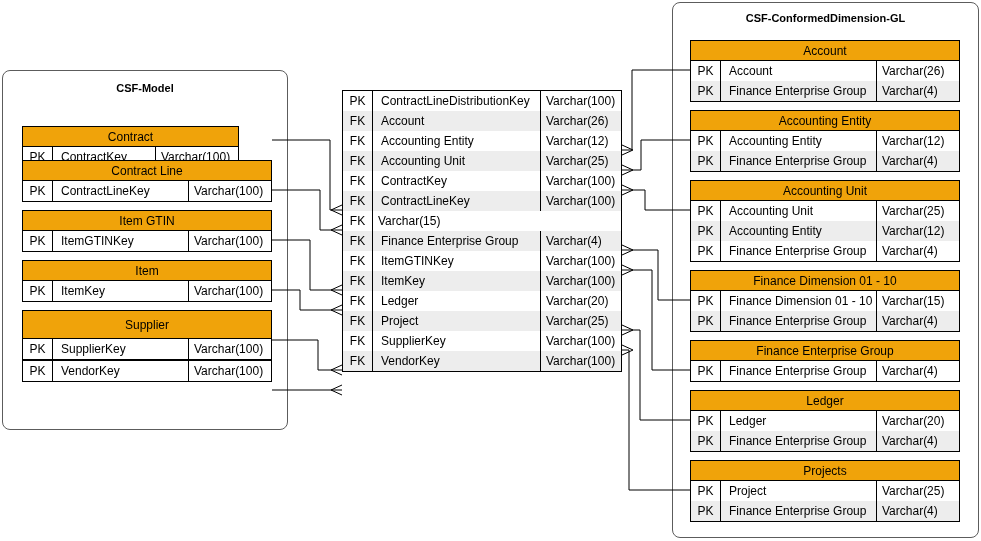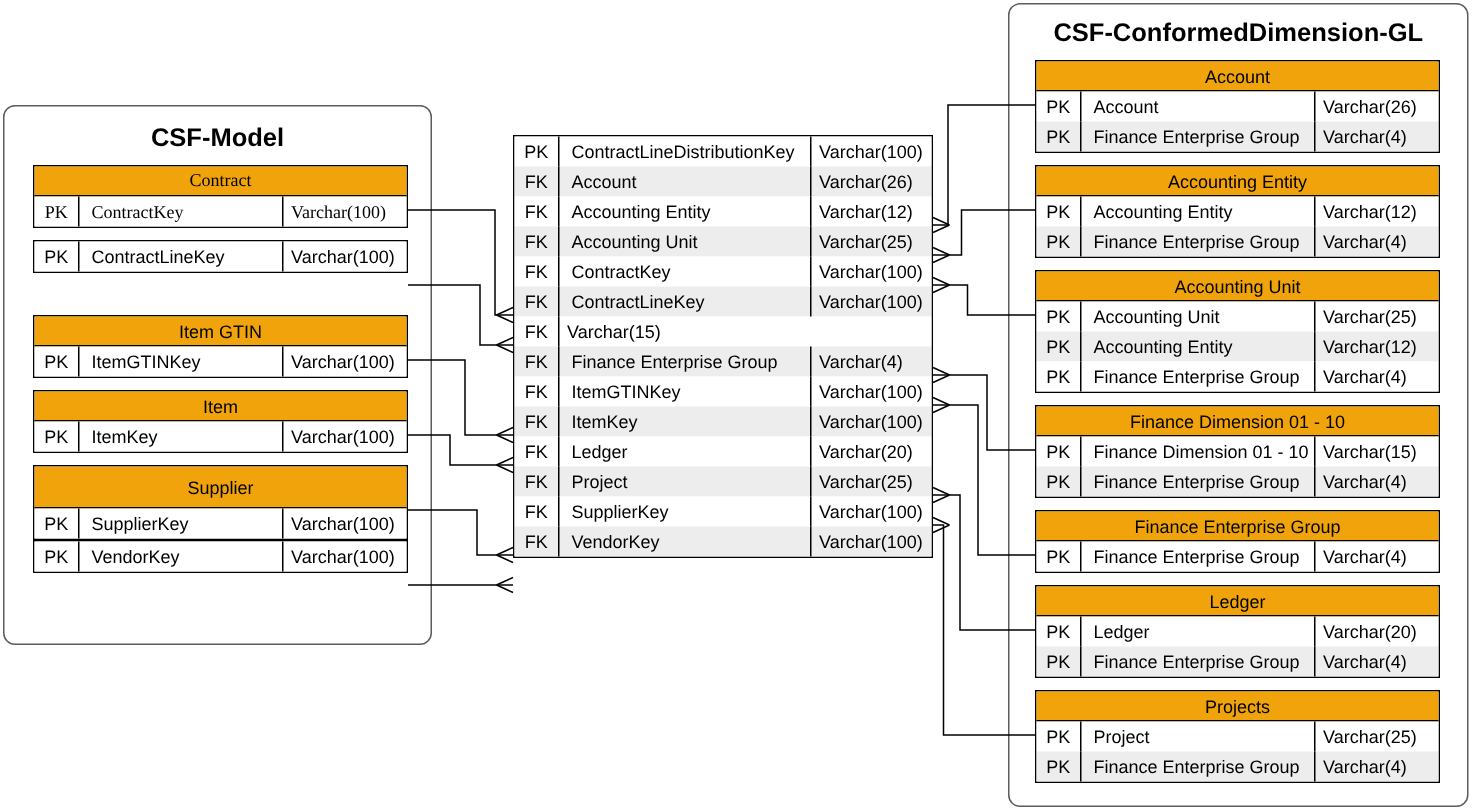--- a/index.html
+++ b/index.html
@@ -8,21 +8,21 @@
     background: #ffffff; overflow: hidden;
     font-family: "Liberation Sans", sans-serif;
     color: #000000;
   }
   .group {
     position: absolute; border: 1px solid #5c5c5c; border-radius: 8px;
     background: #ffffff; box-sizing: border-box; z-index: 1;
   }
   .group-title {
     position: absolute; left: 0; width: 100%; text-align: center;
-    font-size: 17px; font-weight: bold; z-index: 2;
+    font-size: 11px; font-weight: bold; z-index: 2;
   }
   .etable {
     position: absolute; border: 1px solid #000000; background: #ffffff;
     box-sizing: border-box; z-index: 3;
   }
   .thead {
     display: flex; align-items: center; justify-content: center;
     border-bottom: 1px solid #000000; font-size: 12px; box-sizing: border-box;
   }
   .trow { display: flex; align-items: stretch; box-sizing: border-box; }
@@ -33,29 +33,30 @@
   #lines { position: absolute; left: 0; top: 0; z-index: 5; pointer-events: none; }
 </style>
 </head>
 <body>
 
 <div id="canvas" style="width: 981px; height: 541px;">
     <div class="group" style="left: 2px; top: 70px; width: 286px; height: 360px; border-color: rgb(92, 92, 92);"></div>
     <div class="group-title" style="left: 2px; width: 286px; top: 82px;">CSF-Model</div>
     <div class="group" style="left: 672px; top: 2px; width: 307px; height: 536px; border-color: rgb(92, 92, 92);"></div>
     <div class="group-title" style="left: 672px; width: 307px; top: 12px;">CSF-ConformedDimension-GL</div>
-    <div class="etable" style="left: 22px; top: 110px; width: 250px; border-color: rgb(0, 0, 0); font-family: Liberation Serif, serif;">
+    <div class="etable" style="left: 22px; top: 126px; width: 217px; border-color: rgb(0, 0, 0);">
       <div class="thead" style="height: 20px; background: rgb(240, 163, 10);">Contract</div>
       <div class="trow" style="height: 20px; background: rgb(255, 255, 255);">
         <div class="cell cell-key" style="width: 30px;">PK</div>
         <div class="cell cell-name">ContractKey</div>
         <div class="cell cell-type" style="width: 82px;">Varchar(100)</div>
       </div>
     </div>
     <div class="etable" style="left: 22px; top: 160px; width: 250px; border-color: rgb(0, 0, 0);">
+      <div class="thead" style="height: 20px; background: rgb(240, 163, 10);">Contract Line</div>
       <div class="trow" style="height: 20px; background: rgb(255, 255, 255);">
         <div class="cell cell-key" style="width: 30px;">PK</div>
         <div class="cell cell-name">ContractLineKey</div>
         <div class="cell cell-type" style="width: 82px;">Varchar(100)</div>
       </div>
     </div>
     <div class="etable" style="left: 22px; top: 210px; width: 250px; border-color: rgb(0, 0, 0);">
       <div class="thead" style="height: 20px; background: rgb(240, 163, 10);">Item GTIN</div>
       <div class="trow" style="height: 20px; background: rgb(255, 255, 255);">
         <div class="cell cell-key" style="width: 30px;">PK</div>

